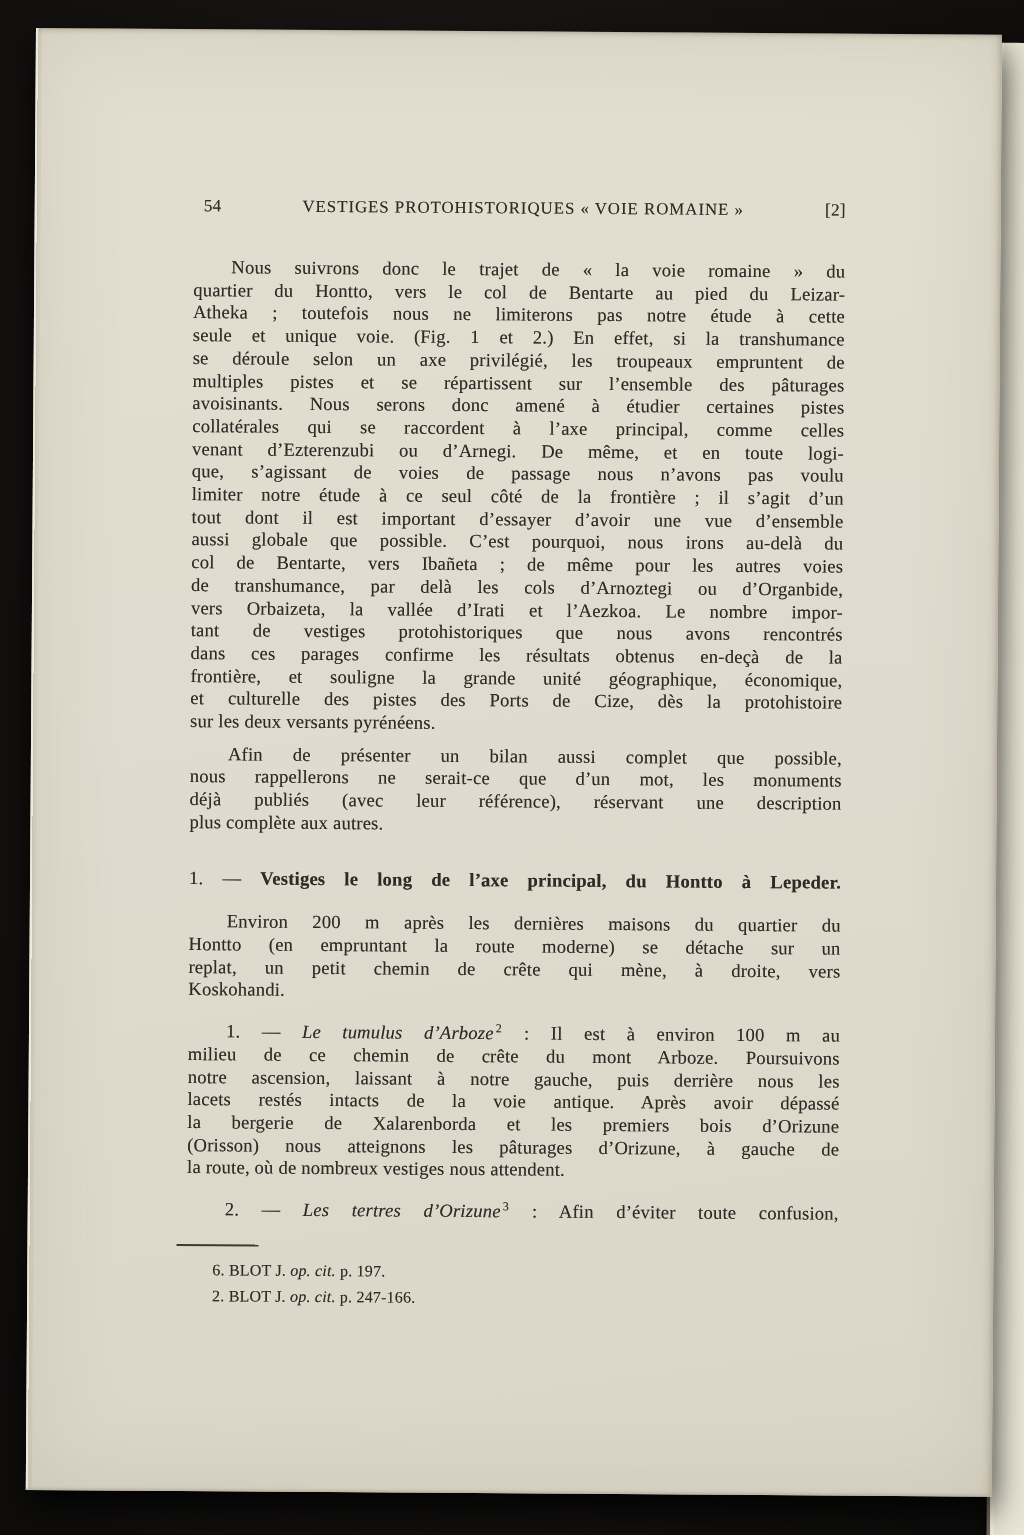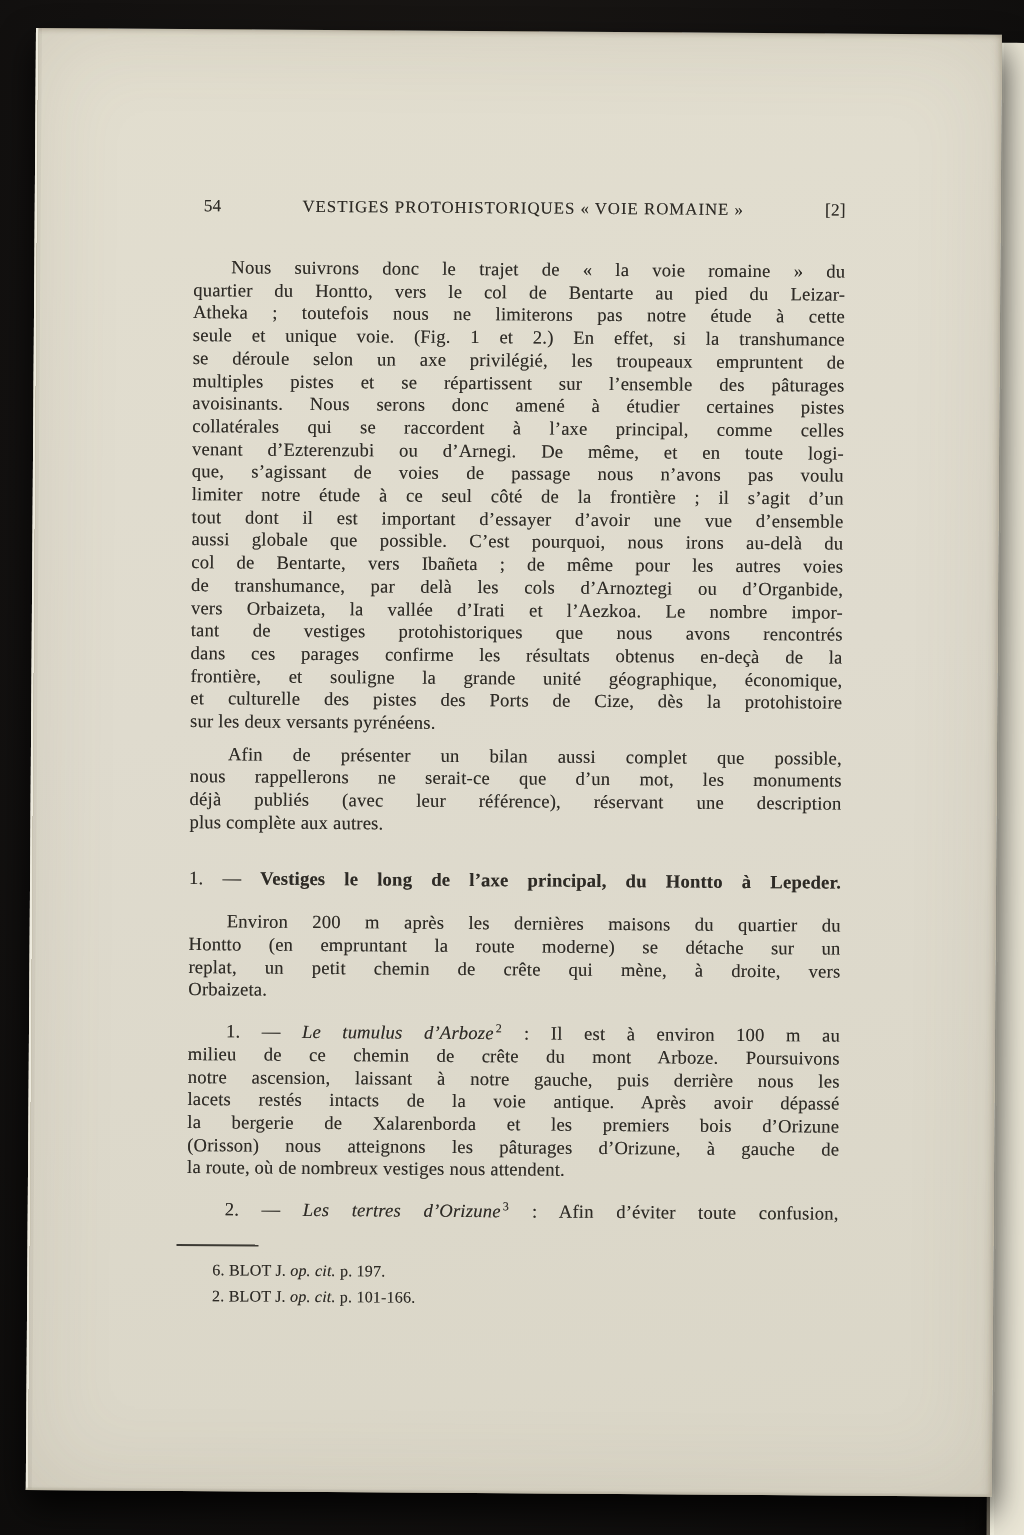--- a/index.html
+++ b/index.html
@@ -112,36 +112,36 @@
               <div class="line just"><span>déjà publiés (avec leur référence), réservant une description</span></div>
               <div class="line"><span>plus complète aux autres.</span></div>
             </div>
             <div class="block h" style="margin-top: 33px;">
               <div class="line just"><span>1. — </span><span class="bd">Vestiges le long de l’axe principal, du Hontto à Lepeder.</span></div>
             </div>
             <div class="block p" style="margin-top: 21px;">
               <div class="line just ind"><span>Environ 200 m après les dernières maisons du quartier du</span></div>
               <div class="line just"><span>Hontto (en empruntant la route moderne) se détache sur un</span></div>
               <div class="line just"><span>replat, un petit chemin de crête qui mène, à droite, vers</span></div>
-              <div class="line"><span>Orbaizeta.</span></div>
+              <div class="line"><span>Koskohandi.</span></div>
             </div>
             <div class="block p" style="margin-top: 19px;">
               <div class="line just ind"><span>1. — </span><span class="it">Le tumulus d’Arboze</span><sup>2</sup><span> : Il est à environ 100 m au</span></div>
               <div class="line just"><span>milieu de ce chemin de crête du mont Arboze. Poursuivons</span></div>
               <div class="line just"><span>notre ascension, laissant à notre gauche, puis derrière nous les</span></div>
               <div class="line just"><span>lacets restés intacts de la voie antique. Après avoir dépassé</span></div>
               <div class="line just"><span>la bergerie de Xalarenborda et les premiers bois d’Orizune</span></div>
               <div class="line just"><span>(Orisson) nous atteignons les pâturages d’Orizune, à gauche de</span></div>
               <div class="line"><span>la route, où de nombreux vestiges nous attendent.</span></div>
             </div>
             <div class="block p" style="margin-top: 19px;">
               <div class="line just ind"><span>2. — </span><span class="it">Les tertres d’Orizune</span><sup>3</sup><span> : Afin d’éviter toute confusion,</span></div>
             </div>
           </div>
         <div class="fnrule"></div>
         <div id="footnotes" class="footnotes">
             <div class="line"><span>6. BLOT J. </span><span class="it">op. cit.</span><span> p. 197.</span></div>
-            <div class="line"><span>2. BLOT J. </span><span class="it">op. cit.</span><span> p. 101-166.</span></div>
+            <div class="line"><span>2. BLOT J. </span><span class="it">op. cit.</span><span> p. 247-166.</span></div>
           </div>
       </div>
     </div>
   </div>
 </div>
 
 </body></html>

